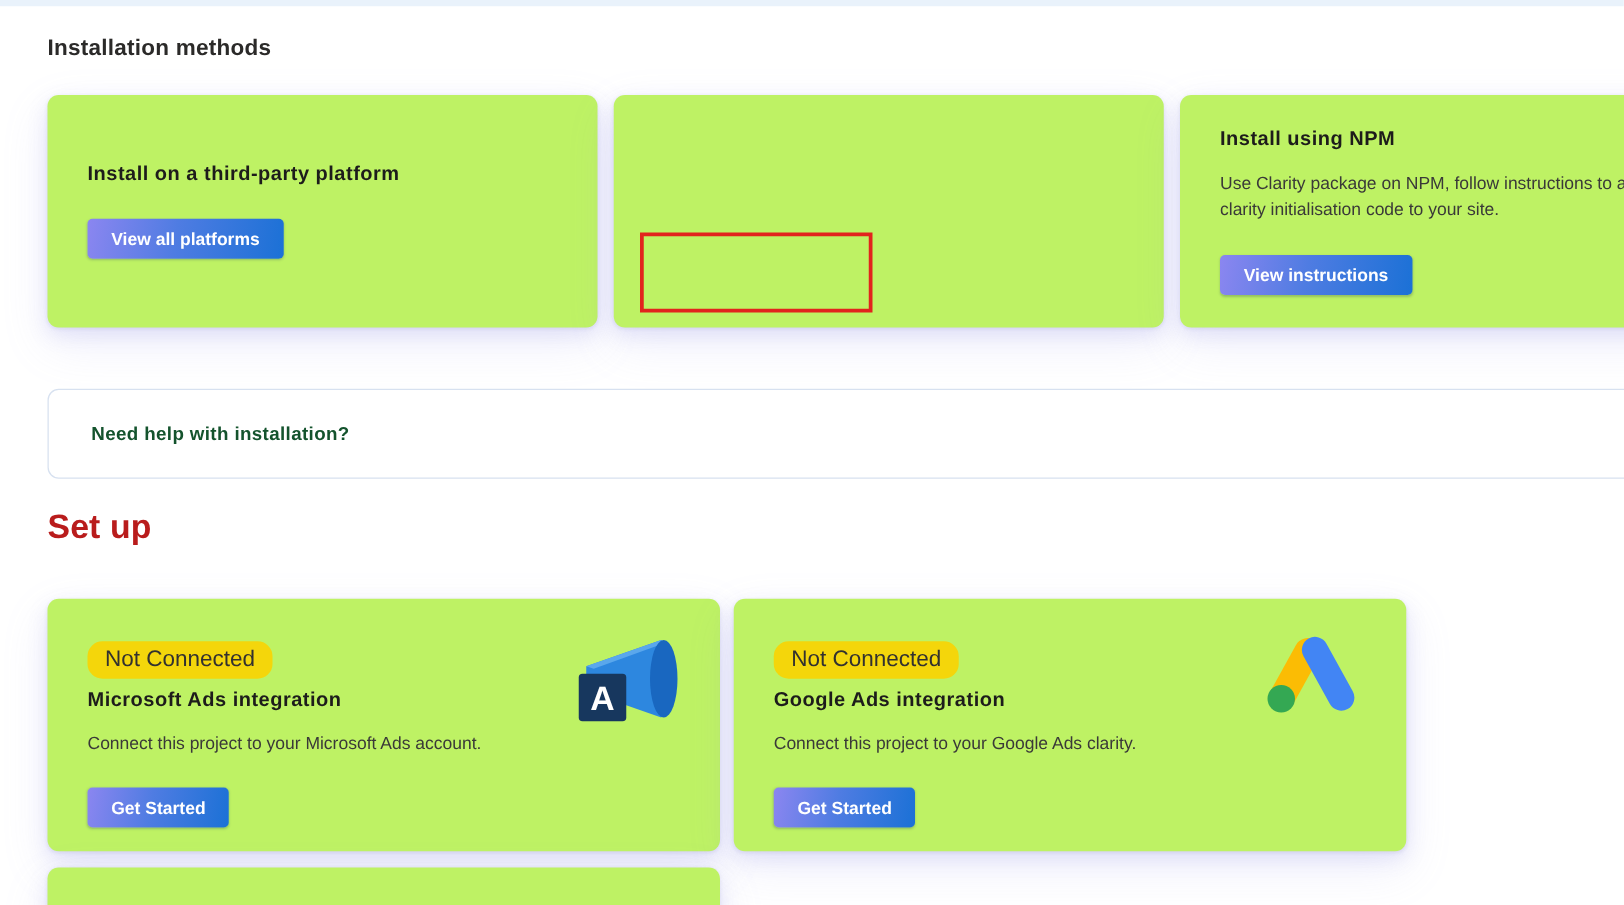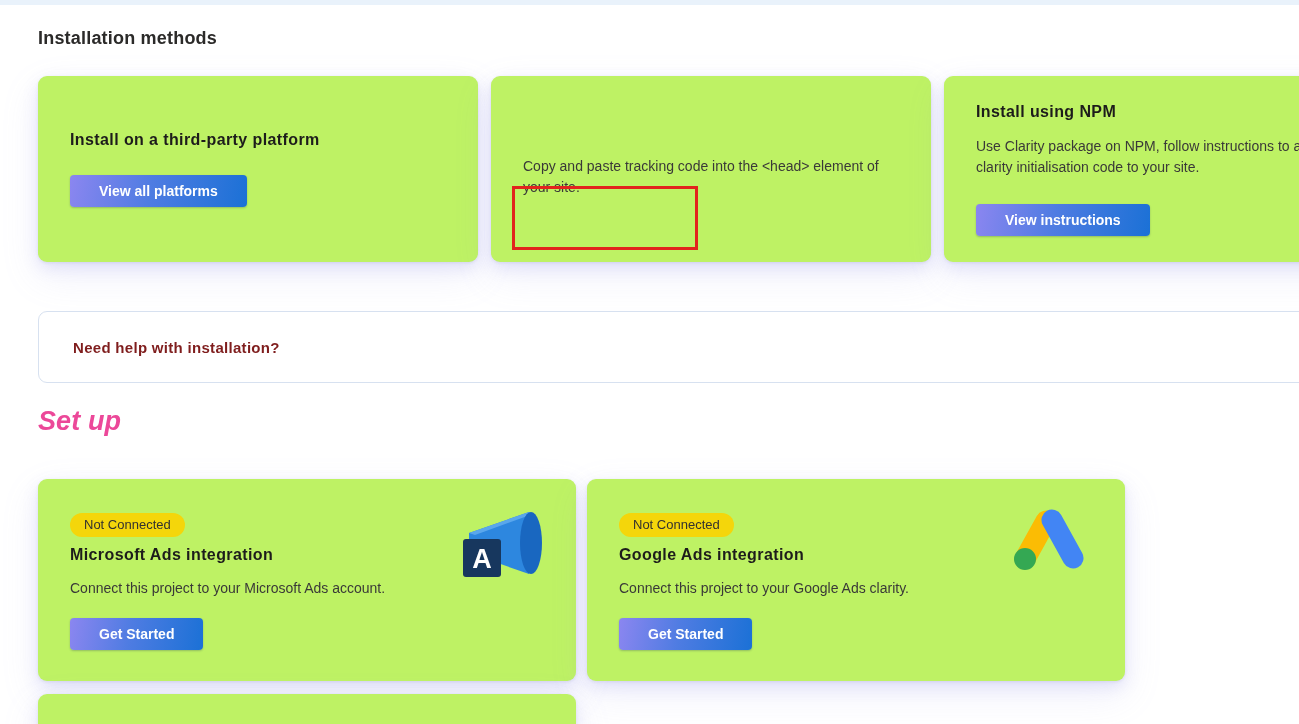--- a/index.html
+++ b/index.html
@@ -14,21 +14,21 @@
     position: absolute; left: 0; top: 0;
     width: 100%; height: 5px;
     background: #e9f2fb;
   }
   .section-heading {
     position: absolute; left: 38px;
     font-size: 18px; font-weight: 700;
     color: #2b2a29; letter-spacing: 0.2px;
   }
   #installation-heading { top: 28px; }
-  #setup-heading { top: 406px; font-size: 27px; color: #ec4899; letter-spacing: 0.1px; font-style: italic; }
+  #setup-heading { top: 406px; font-size: 27px; color: #b91c1c; letter-spacing: 0.1px; }
 
   .card {
     background: #bef264;
     border-radius: 9px;
     box-shadow: 0 1px 3px rgba(70, 70, 160, 0.10),
                 0 6px 16px rgba(120, 120, 220, 0.16),
                 0 14px 38px rgba(150, 150, 235, 0.14);
   }
 
   
@@ -56,21 +56,21 @@
   }
   .install-card .card-desc { width: 380px; }
   .grad-btn {
     margin-top: 26px;
     align-self: flex-start;
     border: none; cursor: pointer;
     background: linear-gradient(100deg, #8b86f0 0%, #4f7ce2 45%, #1b71d6 100%);
     color: #ffffff;
     font-family: "Liberation Sans", sans-serif;
     font-size: 14px; font-weight: 700;
-    padding: 8px 29px;
+    padding: 8px 19px;
     border-radius: 4px;
     box-shadow: 0 1px 2px rgba(20, 40, 90, 0.25);
     white-space: nowrap;
   }
 
   
   .annotation-box {
     position: absolute;
     left: 512px; top: 186px;
     width: 186px; height: 64px;
@@ -84,44 +84,44 @@
     width: 1330px; height: 72px;
     background: #ffffff;
     border: 1px solid #d7e1f0;
     border-radius: 9px;
     display: flex; align-items: center;
     padding-left: 34px;
     cursor: pointer;
   }
   .help-title {
     font-size: 15px; font-weight: 700;
-    color: #7f1d1d; letter-spacing: 0.3px;
+    color: #14532d; letter-spacing: 0.3px;
   }
 
   
   .setup-row {
     position: absolute; left: 38px; top: 479px;
     display: flex; gap: 11px;
   }
   .setup-card {
     position: relative;
     width: 538px; height: 202px;
     padding: 34px 32px 0 32px;
   }
   .badge {
     display: inline-block;
     background: #f4d60b;
     color: #323130;
-    font-size: 13px;
+    font-size: 18px;
     padding: 4px 14px 5px 14px;
     border-radius: 12px;
   }
   .setup-card .card-title { margin-top: 9px; }
   .setup-card .card-desc { margin-top: 14px; }
-  .setup-card .grad-btn { margin-top: 0; position: absolute; left: 32px; top: 139px; }
+  .setup-card .grad-btn { margin-top: 12px; position: absolute; left: 32px; top: 139px; }
   .logo-box { position: absolute; }
   #ms-ads-logo { right: 26px; top: 26px; }
   #google-ads-logo { right: 35px; top: 28px; }
 
   
   .partial-card {
     position: absolute; left: 38px; top: 694px;
     width: 538px; height: 90px;
   }
 </style>
@@ -133,21 +133,20 @@
 <h2 class="section-heading" id="installation-heading">Installation methods</h2>
 
 <div class="install-row">
 
   <div class="card install-card">
     <div class="card-title">Install on a third-party platform</div>
     <button class="grad-btn">View all platforms</button>
   </div>
 
   <div class="card install-card">
-    <div class="card-desc">Copy and paste tracking code into the &lt;head&gt; element of your site.</div>
   </div>
 
   <div class="card install-card">
     <div class="card-title">Install using NPM</div>
     <div class="card-desc">Use Clarity package on NPM, follow instructions to add clarity initialisation code to your site.</div>
     <button class="grad-btn">View instructions</button>
   </div>
 
 </div>
 

